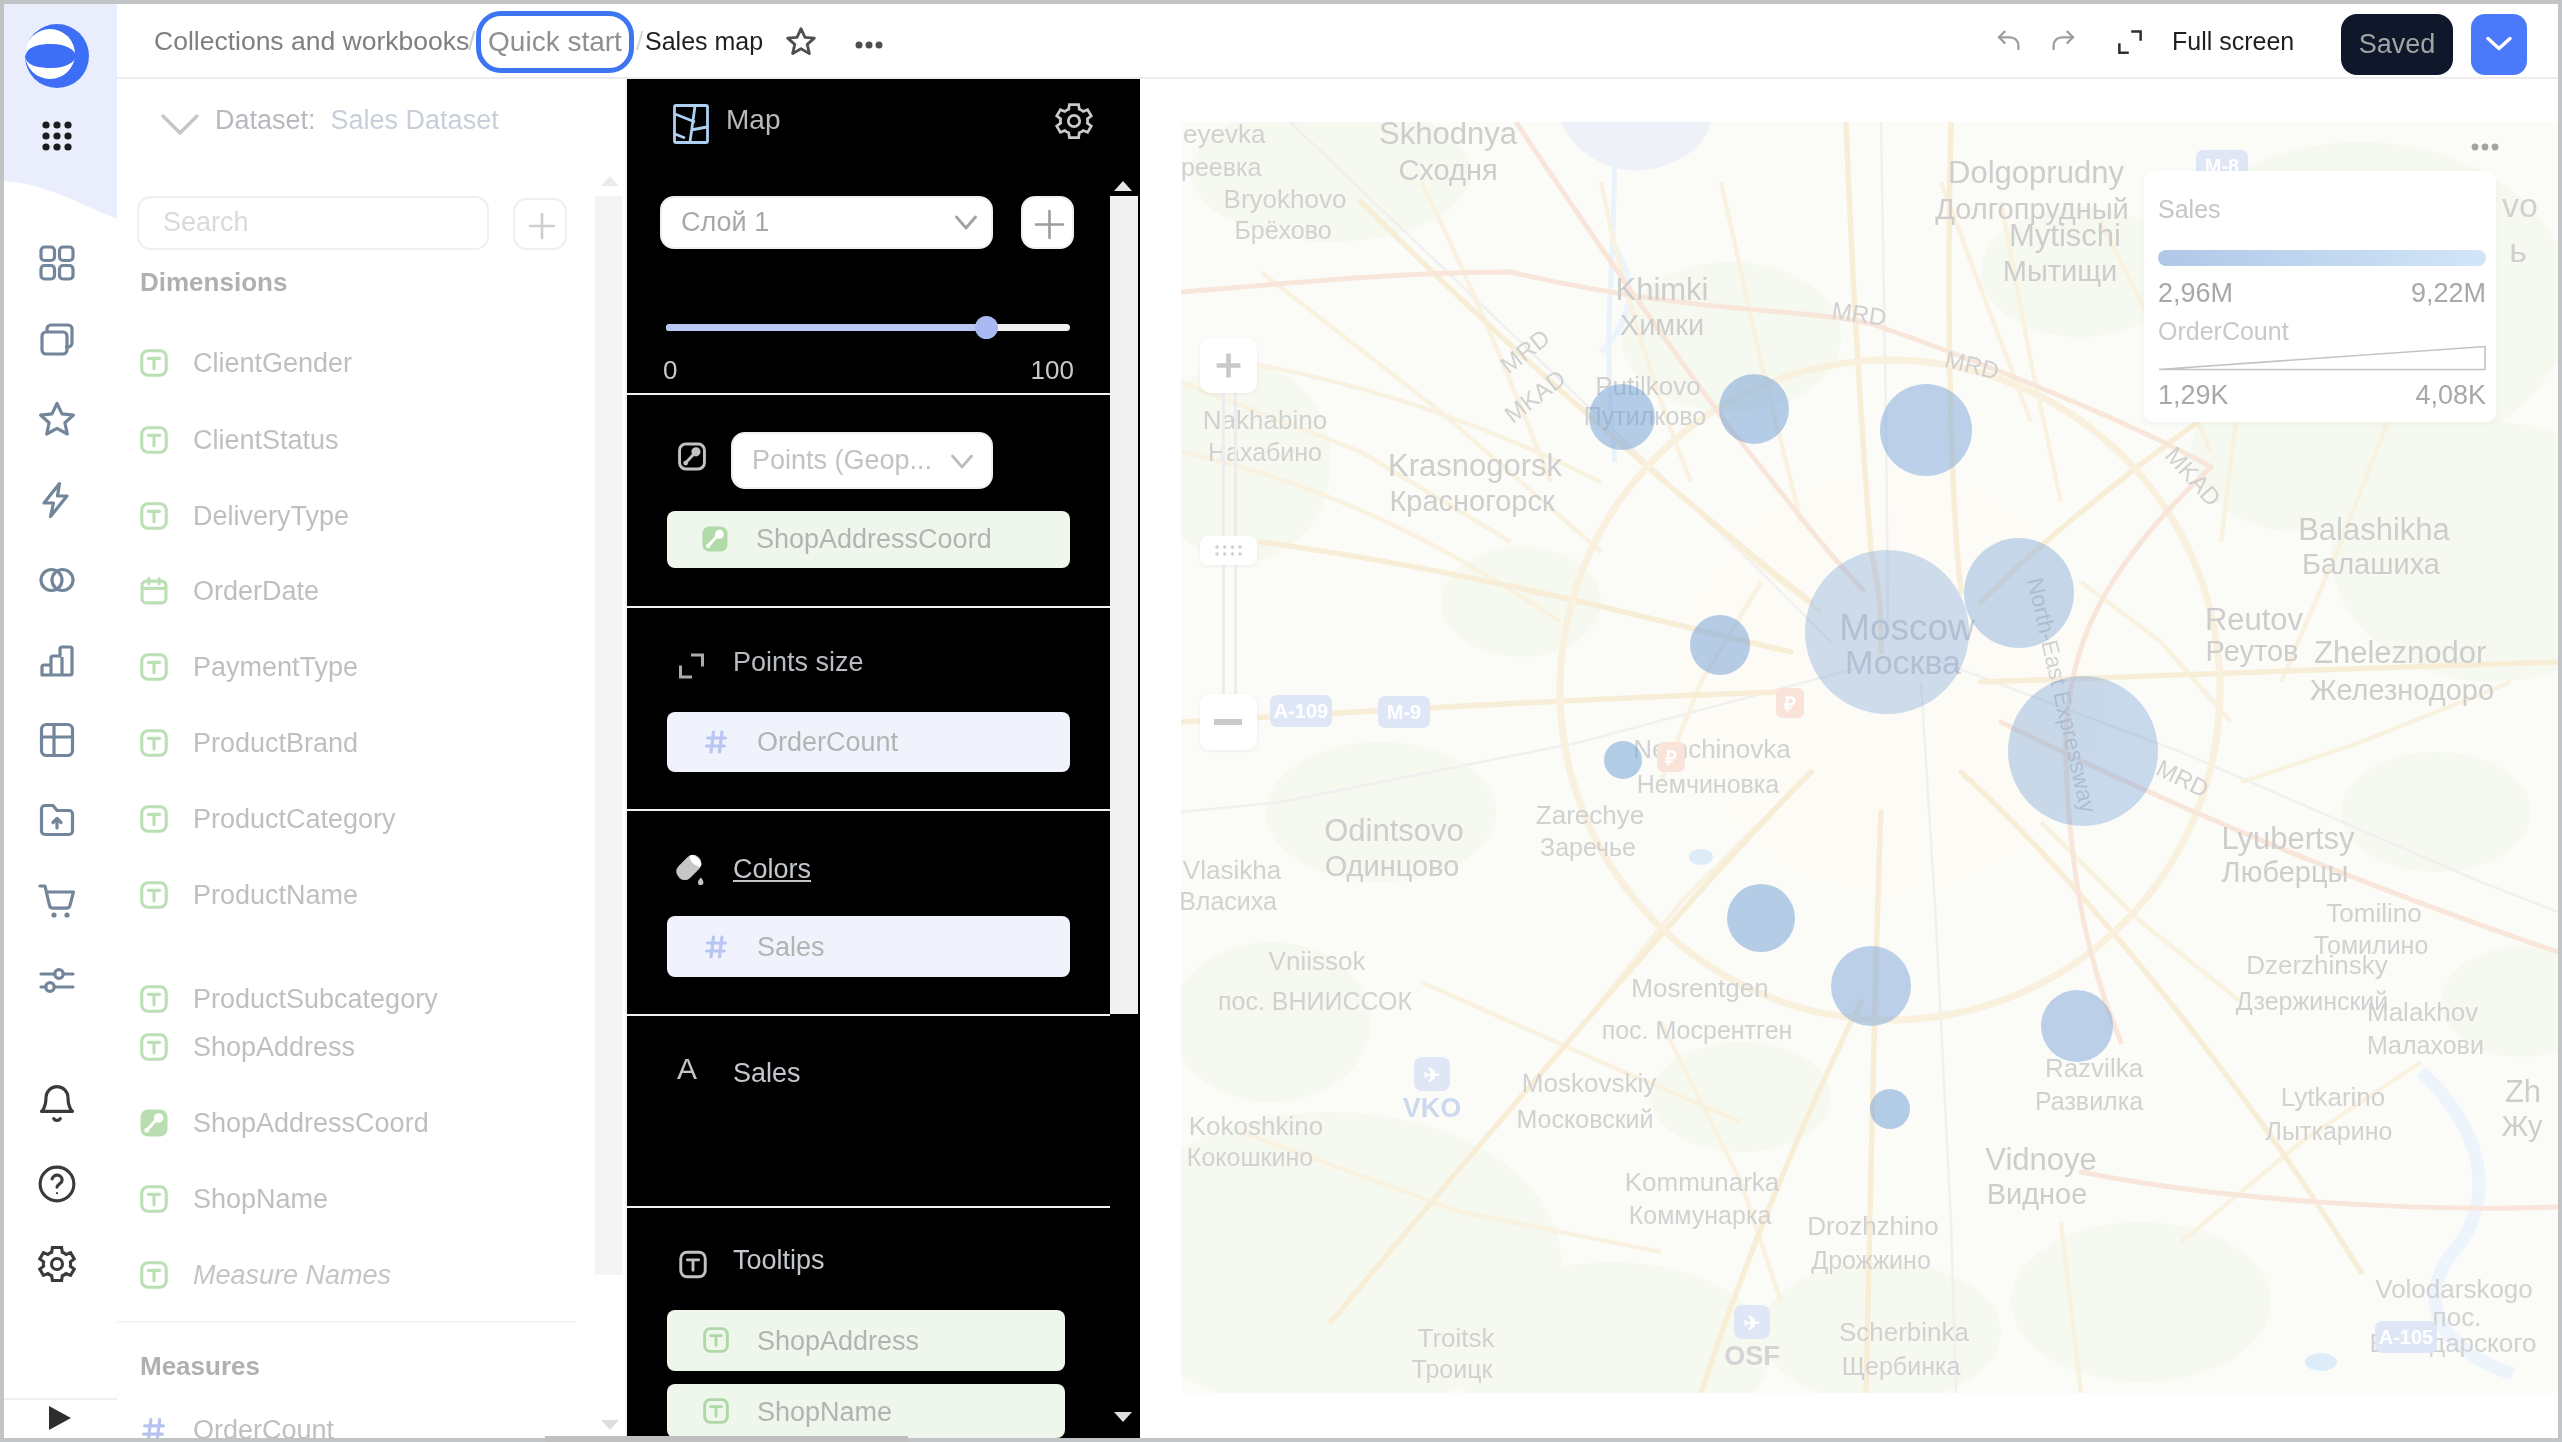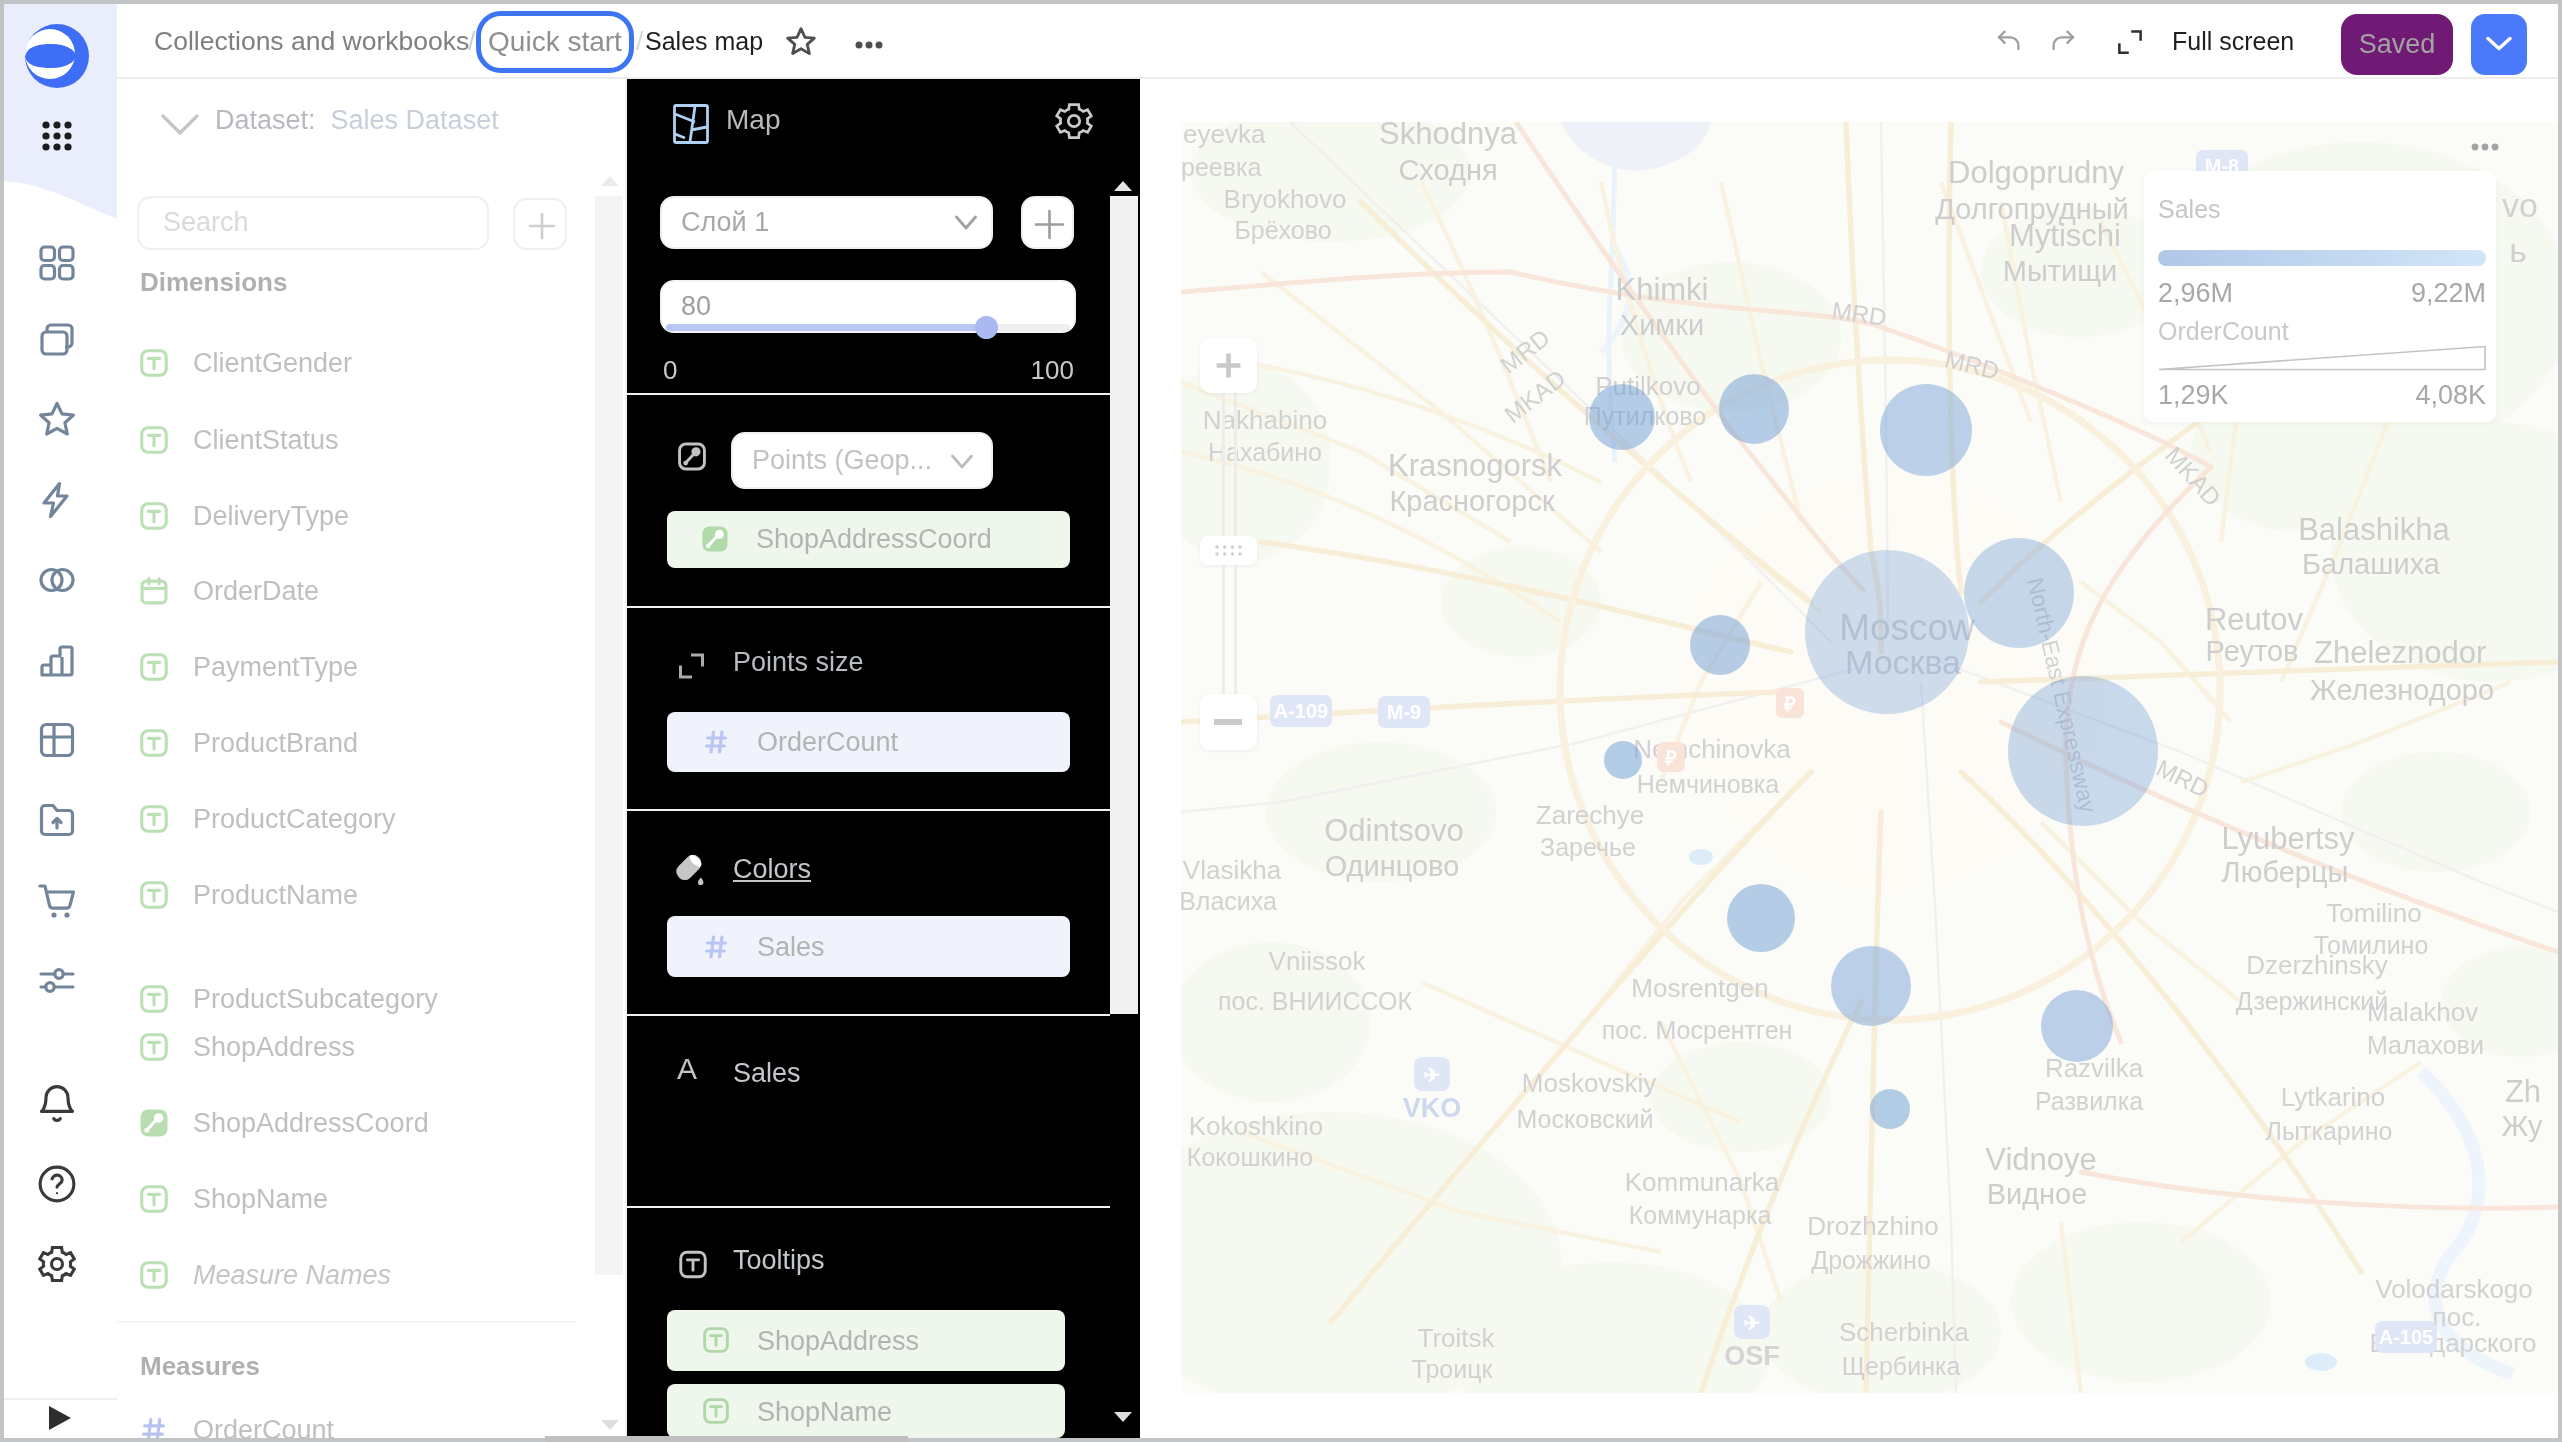--- a/index.html
+++ b/index.html
@@ -67,21 +67,21 @@
   <svg class="abs" style="left:2048px; top:26px; z-index:31;" width="30" height="30" viewBox="0 0 24 24" fill="none" stroke="#9e9e9e" stroke-width="1.8" stroke-linecap="round">
     <path d="M15.5 4.5L20 9l-4.5 4.5"></path>
     <path d="M20 9h-9A6.5 6.5 0 0 0 4.5 15.5v3"></path>
   </svg>
 
   <svg class="abs" style="left:2115px; top:27px; z-index:31;" width="30" height="30" viewBox="0 0 24 24" fill="none" stroke="#2e2e2e" stroke-width="2" stroke-linecap="square">
     <path d="M14 3.5h6.5V10"></path>
     <path d="M10 20.5H3.5V14"></path>
   </svg>
   <div class="title" style="left:2172px;">Full screen</div>
-  <div class="abs" style="left:2341px; top:14px; width:112px; height:61px; background:#701a75; border-radius:16px; color:#a3a3a3; font-size:27px; text-align:center; line-height:61px; z-index:31;">Saved</div>
+  <div class="abs" style="left:2341px; top:14px; width:112px; height:61px; background:#0f172a; border-radius:16px; color:#a3a3a3; font-size:27px; text-align:center; line-height:61px; z-index:31;">Saved</div>
   <div class="abs" style="left:2471px; top:14px; width:56px; height:61px; background:#4a79f9; border-radius:14px; z-index:31;">
     <svg style="position:absolute; left:15px; top:21px;" width="26" height="18" viewBox="0 0 26 18" fill="none" stroke="#fff" stroke-width="3.4" stroke-linecap="round" stroke-linejoin="round">
       <path d="M2 3.5l11 10 11-10"></path>
     </svg>
   </div>
 
   <div class="sidebar">
     <svg class="sidecurve" viewBox="0 0 113 220" preserveAspectRatio="none">
       <path d="M0,0 H113 V215 C70,197 38,179 0,177 Z" fill="#e9edfc"></path>
     </svg>
@@ -313,23 +313,20 @@
       <svg style="position:absolute; left:293px; top:17px;" width="22" height="15" viewBox="0 0 22 15" fill="none" stroke="#a2a2a2" stroke-width="2.8" stroke-linecap="round" stroke-linejoin="round">
         <path d="M1.5 2l9.5 11L20.5 2"></path>
       </svg>
     </div>
     <div class="selectbox" style="left:394px; top:117px; width:53px; height:53px;">
       <svg style="position:absolute; left:9px; top:9px;" width="35" height="35" viewBox="0 0 35 35" stroke="#9c9c9c" stroke-width="2.6" stroke-linecap="round">
         <path d="M17.5 4v27M4 17.5h27"></path>
       </svg>
     </div>
 
-    <div class="selectbox" style="left:33px; top:201px; width:416px; height:53px; border-color:#f3f3f3;">
-      <div style="position:absolute; left:19px; top:9px; font-size:27px; color:#9e9e9e;">80</div>
-    </div>
     <div class="abs" style="left:39px; top:245px; width:404px; height:7px; border-radius:4px; background:#efefef;"></div>
     <div class="abs" style="left:39px; top:245px; width:320px; height:7px; border-radius:4px; background:#b9c6f2;"></div>
     <div class="abs" style="left:348px; top:237px; width:23px; height:23px; border-radius:50%; background:#a9b9f2;"></div>
     <div class="abs" style="left:36px; top:276px; font-size:26px; color:#c9c9c9;">0</div>
     <div class="abs" style="left:0; top:276px; width:447px; text-align:right; font-size:26px; color:#c9c9c9;">100</div>
     <div class="hline" style="left:0; top:314px; width:483px;"></div>
 
     <svg class="abs" style="left:51px; top:363px;" width="28" height="29" viewBox="0 0 27 27">
       <rect x="1.5" y="1.5" width="24" height="24" rx="6" fill="none" stroke="#c2c2c2" stroke-width="2.8"></rect>
       <path d="M7 20L16.5 9.8" stroke="#c2c2c2" stroke-width="2.8" stroke-linecap="round"></path>

